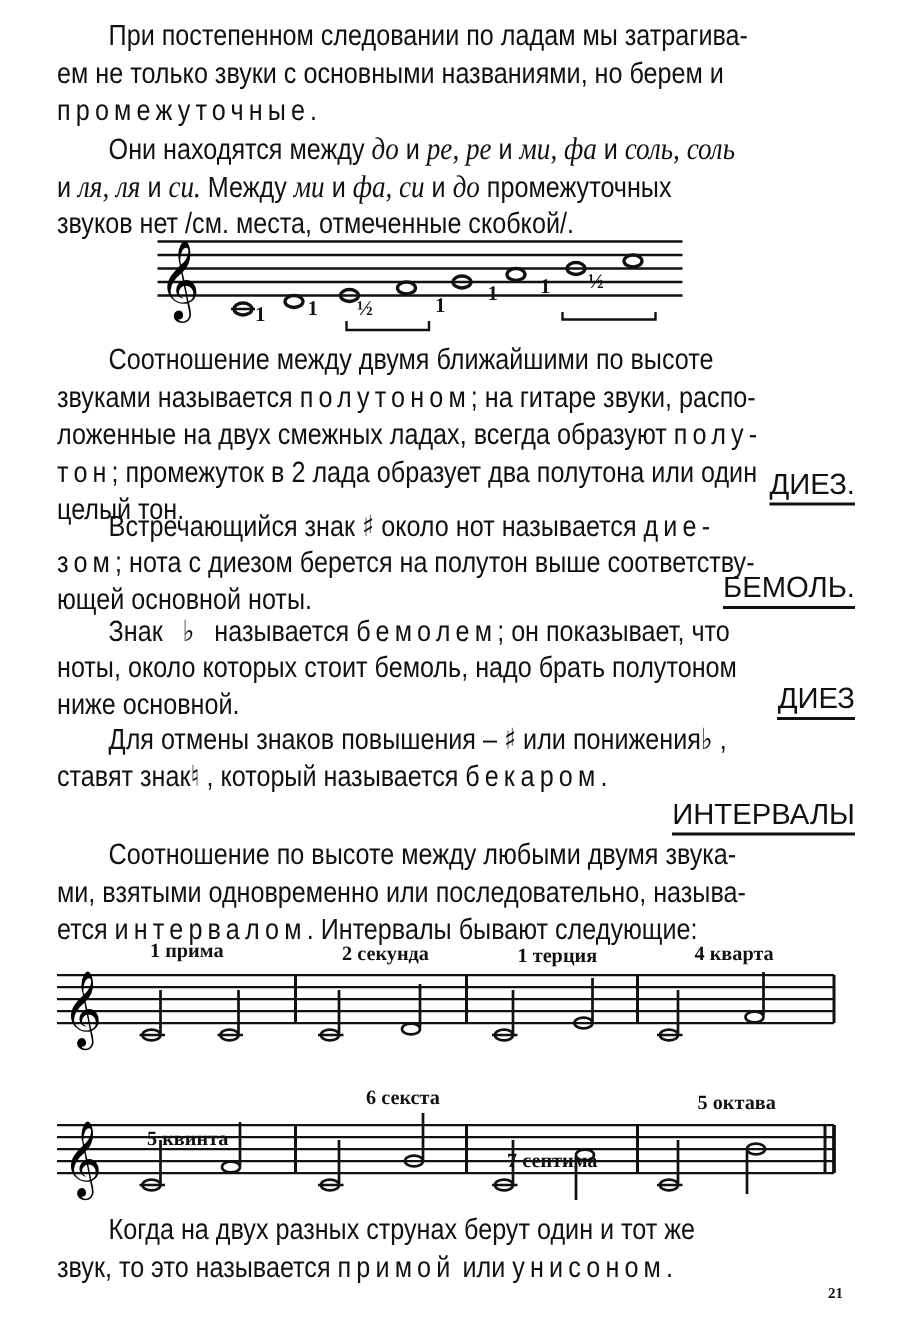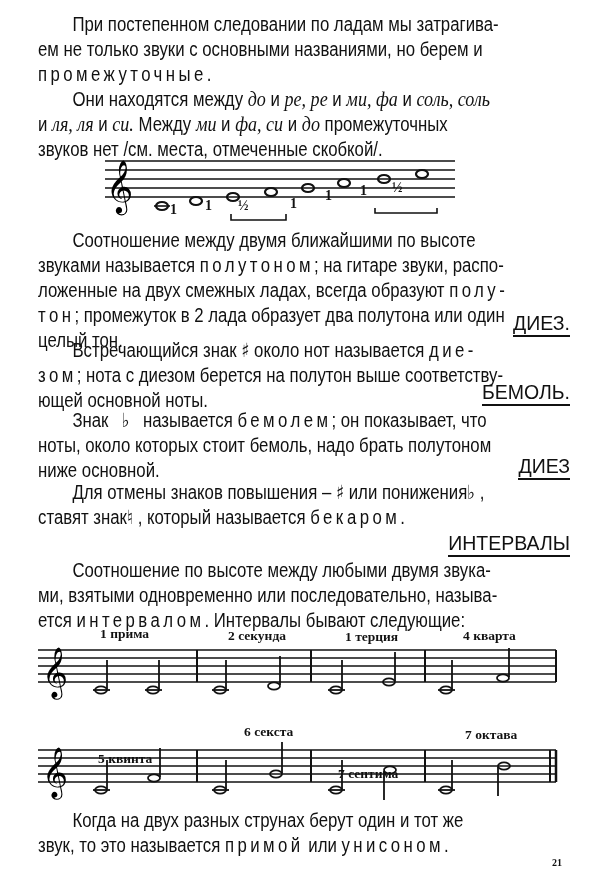--- a/index.html
+++ b/index.html
@@ -152,21 +152,21 @@
       <ellipse cx="408" cy="50" rx="6" ry="3.6"></ellipse>
       <line x1="414" y1="49" x2="414" y2="20"></line>
     <ellipse cx="465" cy="38" rx="6" ry="3.6"></ellipse>
       <line x1="471" y1="37" x2="471" y2="8"></line>
   </g>
 </svg>
 
 <div class="lbl" style="left:98px;top:723px;margin-top:28px;">5 квинта</div>
 <div class="lbl" style="left:244px;top:724px;">6 секста</div>
 <div class="lbl" style="left:338px;top:766px;">7 септима</div>
-<div class="lbl" style="left:465px;top:727px;">7 октава</div>
+<div class="lbl" style="left:465px;top:727px;">5 октава</div>
 
 <svg class="staff" style="left:38px;top:740px;" width="520" height="65" viewBox="0 0 520 65">
   <g stroke="#111" stroke-width="1.5">
     <line x1="0" y1="10" x2="518" y2="10"></line>
     <line x1="0" y1="18" x2="518" y2="18"></line>
     <line x1="0" y1="26" x2="518" y2="26"></line>
     <line x1="0" y1="34" x2="518" y2="34"></line>
     <line x1="0" y1="42" x2="518" y2="42"></line>
   </g>
   <text x="4" y="47" font-size="44" font-family="DejaVu Sans, sans-serif">𝄞</text>

